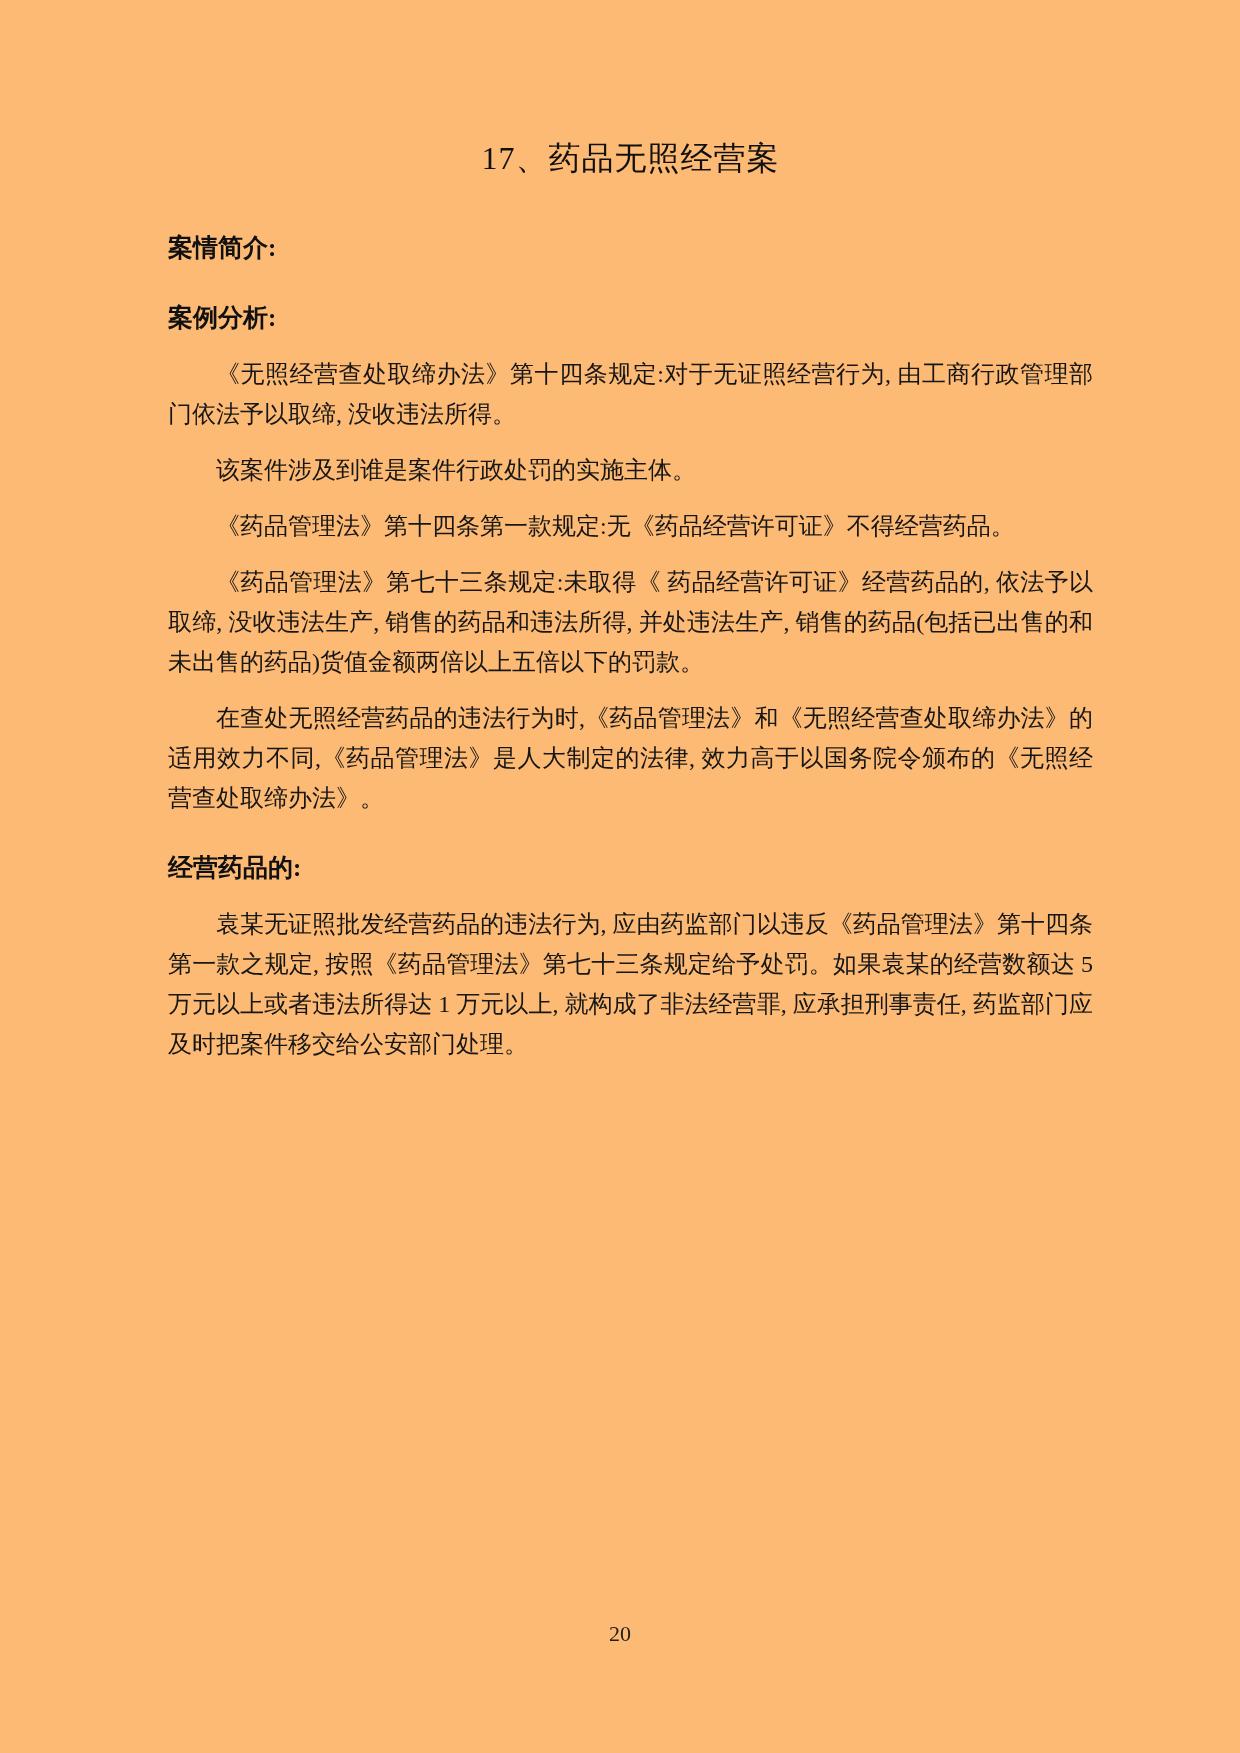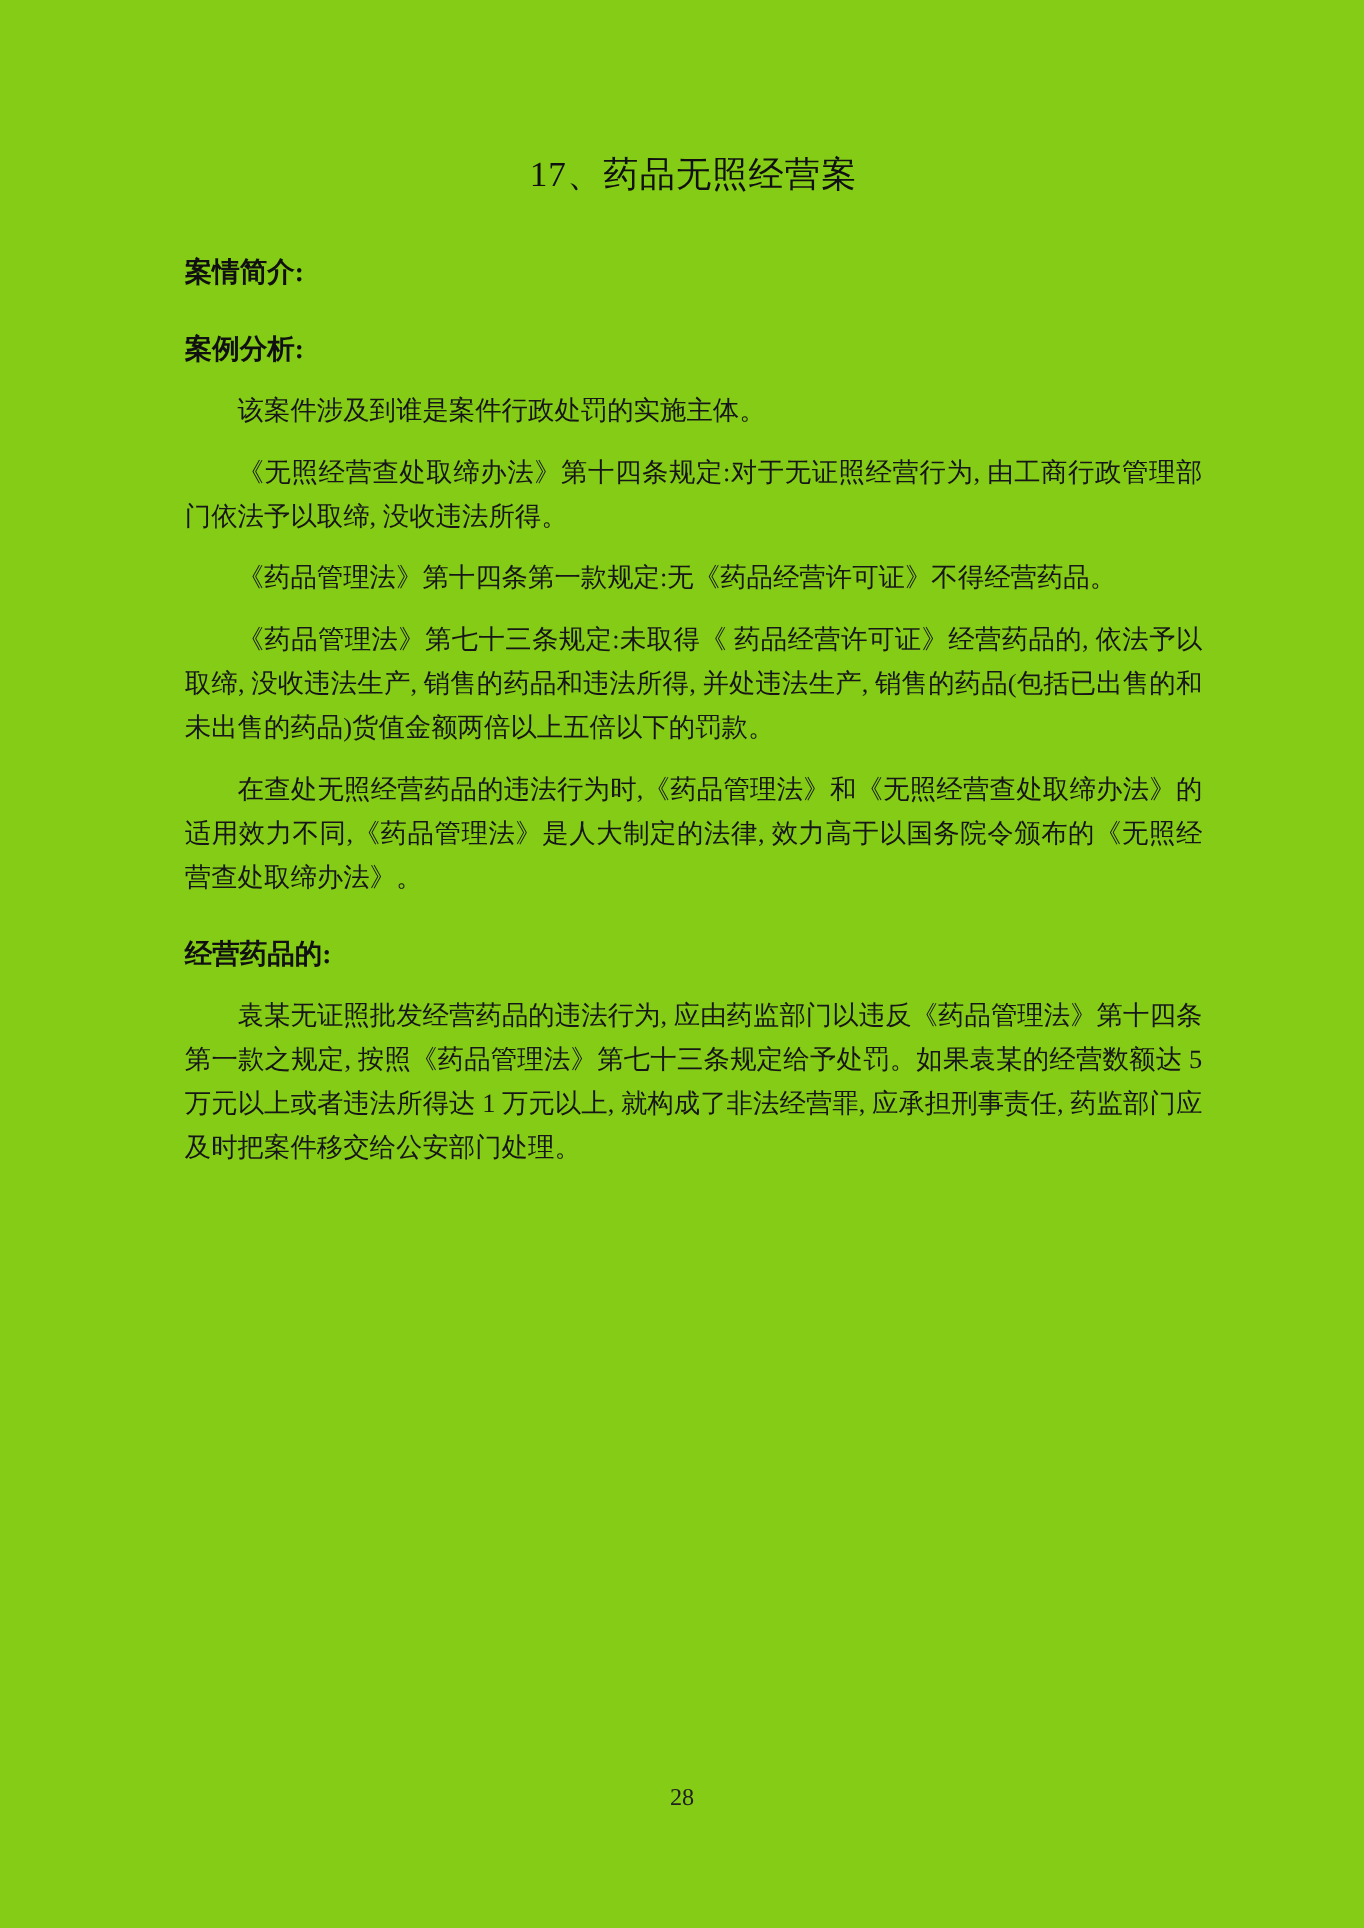--- a/index.html
+++ b/index.html
@@ -5,21 +5,21 @@
   * { margin: 0; padding: 0; box-sizing: border-box; }
 
   html, body {
     background: #ffffff;
   }
 
   .page {
     position: relative;
     width: 1240px;
     height: 1753px;
-    background: #84cc16;
+    background: #fdba74;
     color: #141414;
     font-family: "Liberation Serif", "DejaVu Serif", serif;
     overflow: hidden;
   }
 
   .content {
     position: absolute;
     left: 168px;
     top: 0;
     width: 925px;
@@ -70,25 +70,25 @@
 <body>
 
 <div class="page">
   <div class="content">
 
     <h1 class="doc-title">17、药品无照经营案</h1>
 
     <h2 class="section-heading">案情简介:</h2>
 
     <h2 class="section-heading">案例分析:</h2>
+    <p class="body-para">《无照经营查处取缔办法》第十四条规定:对于无证照经营行为, 由工商行政管理部门依法予以取缔, 没收违法所得。</p>
     <p class="body-para">该案件涉及到谁是案件行政处罚的实施主体。</p>
-    <p class="body-para">《无照经营查处取缔办法》第十四条规定:对于无证照经营行为, 由工商行政管理部门依法予以取缔, 没收违法所得。</p>
     <p class="body-para">《药品管理法》第十四条第一款规定:无《药品经营许可证》不得经营药品。</p>
     <p class="body-para">《药品管理法》第七十三条规定:未取得《 药品经营许可证》经营药品的, 依法予以取缔, 没收违法生产, 销售的药品和违法所得, 并处违法生产, 销售的药品(包括已出售的和未出售的药品)货值金额两倍以上五倍以下的罚款。</p>
     <p class="body-para">在查处无照经营药品的违法行为时,《药品管理法》和《无照经营查处取缔办法》的适用效力不同,《药品管理法》是人大制定的法律, 效力高于以国务院令颁布的《无照经营查处取缔办法》。</p>
 
     <h2 class="section-heading">经营药品的:</h2>
     <p class="body-para">袁某无证照批发经营药品的违法行为, 应由药监部门以违反《药品管理法》第十四条第一款之规定, 按照《药品管理法》第七十三条规定给予处罚。如果袁某的经营数额达 5 万元以上或者违法所得达 1 万元以上, 就构成了非法经营罪, 应承担刑事责任, 药监部门应及时把案件移交给公安部门处理。</p>
 
   </div>
 
-  <div class="page-number">28</div>
+  <div class="page-number">20</div>
 </div>
 
 </body></html>

